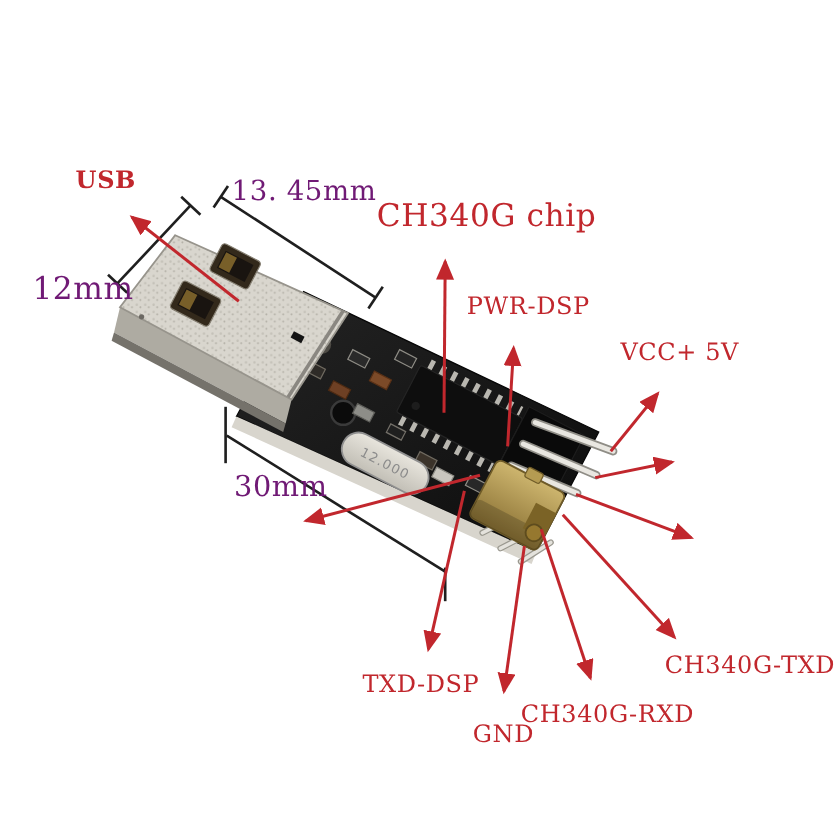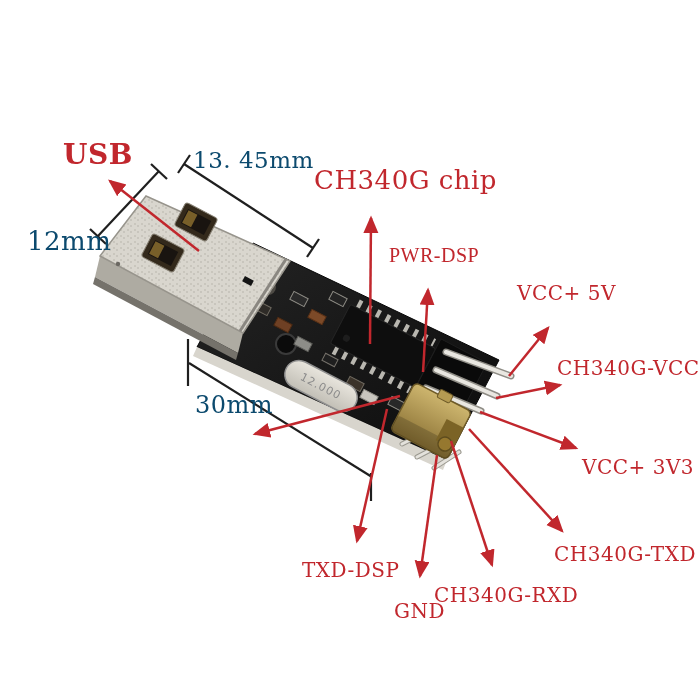--- a/index.html
+++ b/index.html
@@ -3,22 +3,22 @@
 <meta charset="utf-8">
 <style>
   html,body{margin:0;padding:0;background:#ffffff;}
   #stage{
     position:relative;width:700px;height:700px;background:#ffffff;
     overflow:hidden;font-family:"DejaVu Serif", serif;
   }
   #scene{position:absolute;left:0;top:0;}
   .lbl{position:absolute;white-space:nowrap;line-height:1.05;letter-spacing:0.5px;}
   .red{color:#c1272d;font-size:20px;font-weight:500;}
-  .blk{color:#0c4a6e;}
-  .lbl-usb{font-size:28px;font-weight:600;}
+  .blk{color:#701a75;}
+  .lbl-usb{font-size:20px;font-weight:600;}
   .lbl-chip{font-size:26px;font-weight:500;}
   .dim-1345{font-size:23px;}
   .dim-12{font-size:26px;margin-top:36px;}
   .dim-30{font-size:24px;}
 </style>
 </head>
 <body>
 
 <div id="stage">
 
@@ -150,23 +150,21 @@
       <line x1="437" y1="455" x2="420" y2="576"></line>
       <line x1="387" y1="409" x2="357" y2="541"></line>
       <line x1="400" y1="396" x2="255" y2="434"></line>
     </g>
   </svg>
 
   <div class="lbl red lbl-usb" style="left:63px;top:140px;">USB</div>
   <div class="lbl blk dim-1345" style="left:193px;top:148px;">13. 45mm</div>
   <div class="lbl blk dim-12" style="left:27px;top:192px;">12mm</div>
   <div class="lbl red lbl-chip" style="left:314px;top:167px;">CH340G chip</div>
-  <div class="lbl red" style="left:389px;top:245px;font-family:Liberation Serif, serif;">PWR-DSP</div>
+  <div class="lbl red" style="left:389px;top:245px;">PWR-DSP</div>
   <div class="lbl red" style="left:517px;top:283px;text-align:center;">VCC+ 5V</div>
-  <div class="lbl red" style="left:557px;top:358px;">CH340G-VCC</div>
   <div class="lbl blk dim-30" style="left:195px;top:393px;">30mm</div>
-  <div class="lbl red" style="left:582px;top:457px;">VCC+ 3V3</div>
   <div class="lbl red" style="left:554px;top:544px;">CH340G-TXD</div>
   <div class="lbl red" style="left:302px;top:560px;">TXD-DSP</div>
   <div class="lbl red" style="left:434px;top:585px;">CH340G-RXD</div>
   <div class="lbl red" style="left:394px;top:601px;text-align:center;">GND</div>
 
 </div>
 
 </body></html>

